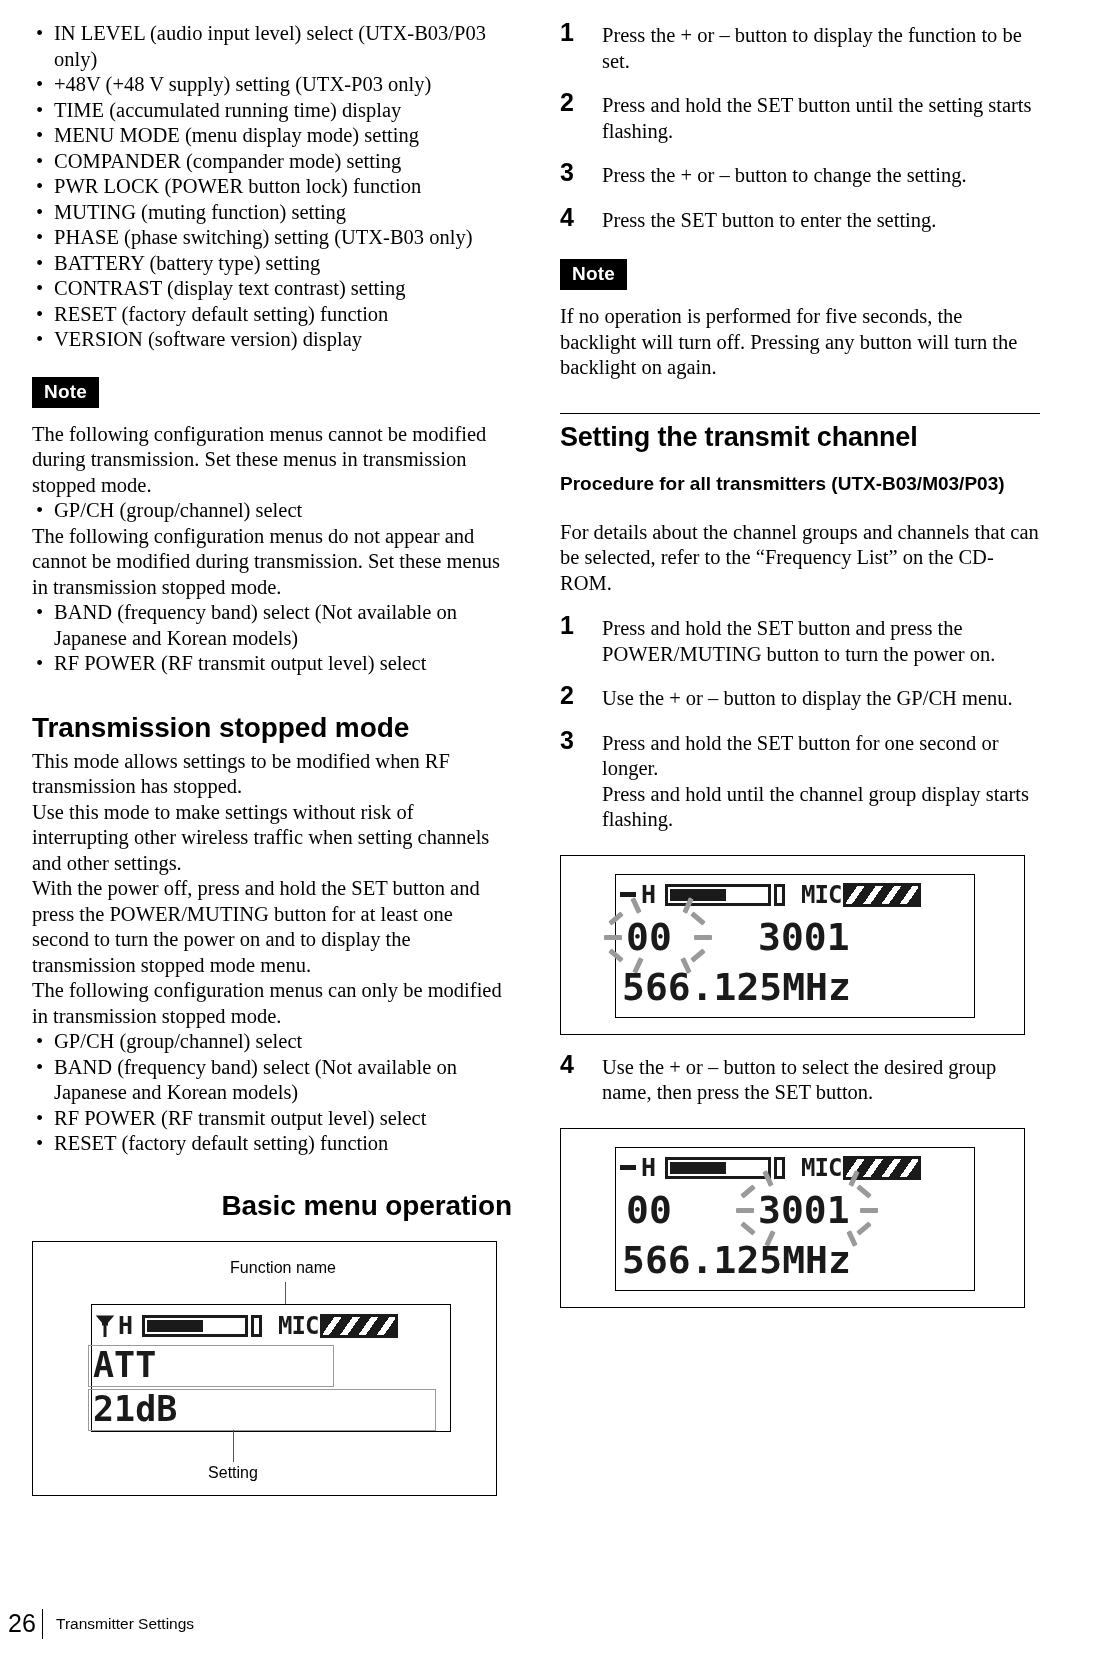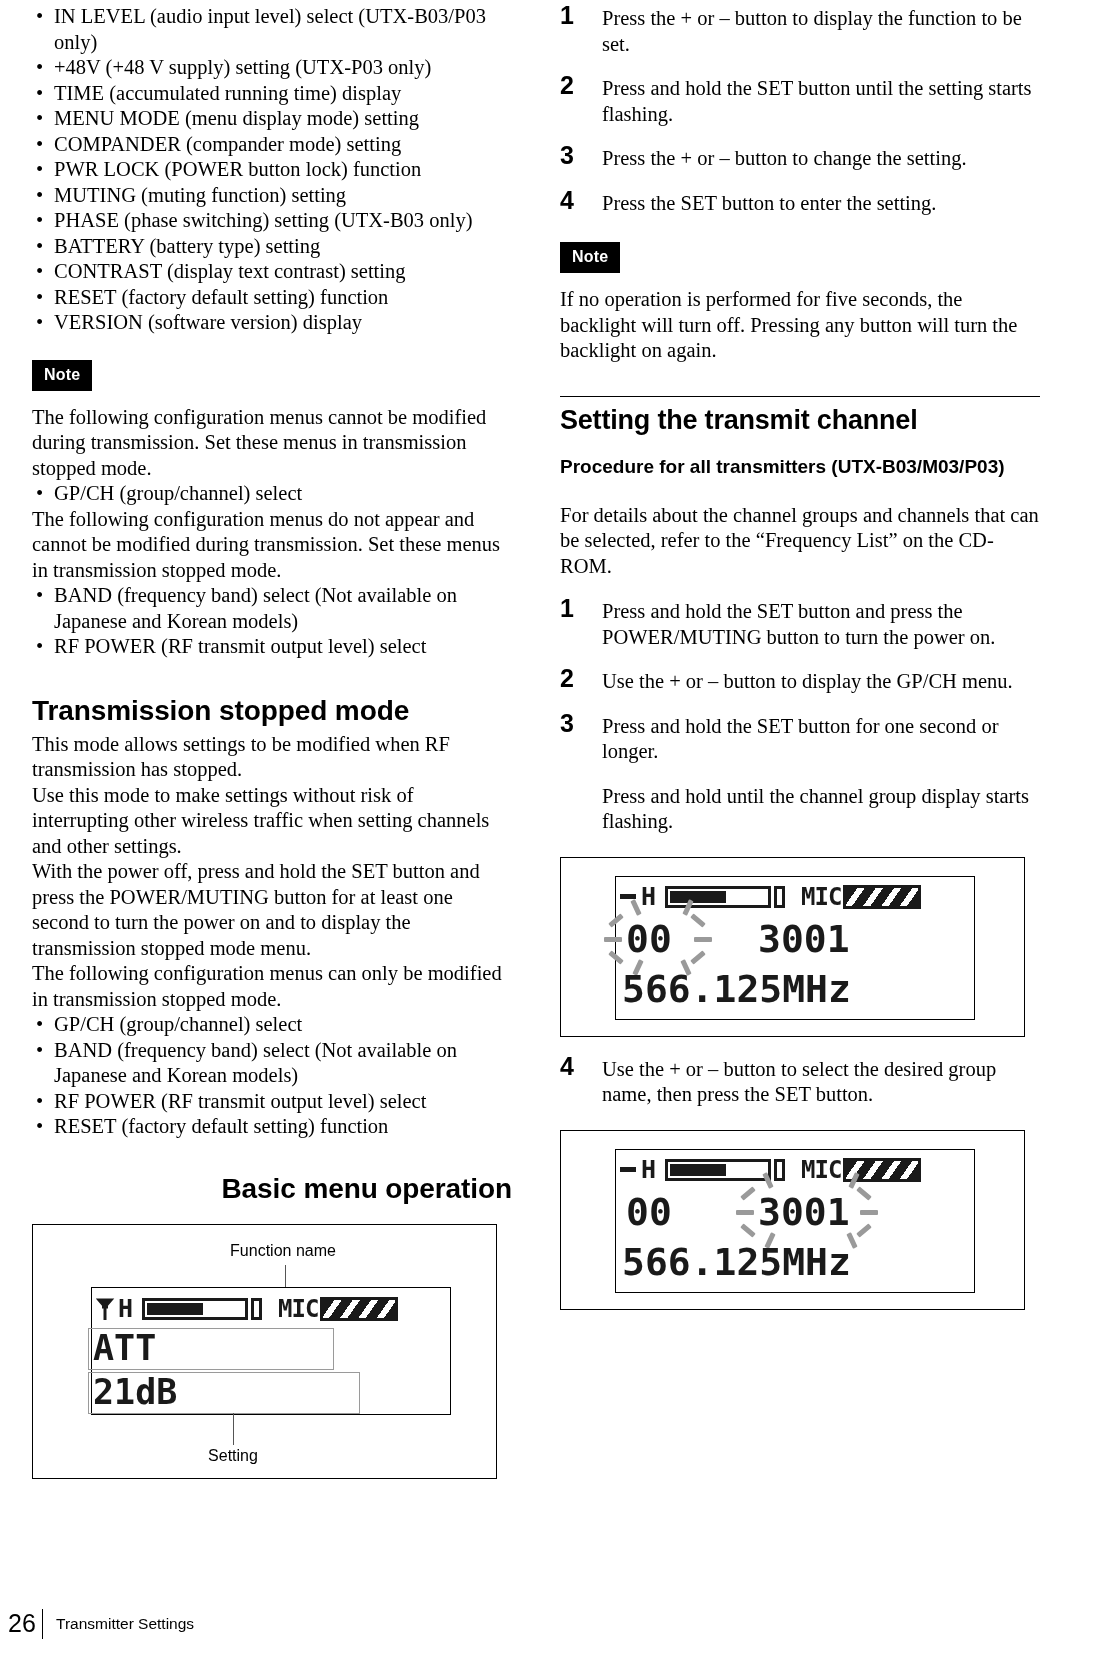--- a/index.html
+++ b/index.html
@@ -16,21 +16,21 @@
     overflow: hidden;
   }
 
   .page {
     position: absolute;
     inset: 0;
   }
 
   .col {
     position: absolute;
-    top: 0;
+    top: 17px;
     width: 480px;
   }
   .col-left  { left: 32px; }
   .col-right { left: 560px; }
 
   
   .body-text {
     font-family: "Liberation Serif", serif;
     font-size: 20.5px;
     line-height: 25.5px;
@@ -57,21 +57,21 @@
     font-size: 20.5px;
   }
 
   
   .note-badge {
     display: inline-block;
     background: #000;
     color: #fff;
     font-family: "Liberation Sans", sans-serif;
     font-weight: bold;
-    font-size: 16px;
+    font-size: 19px;
     line-height: 18px;
     padding: 6px 12px 7px 12px;
     letter-spacing: 0.2px;
   }
 
   
   .h1-rule {
     border-top: 1.6px solid #000;
     margin: 0 0 7px 0;
     width: 100%;
@@ -114,21 +114,21 @@
     font-weight: bold;
     font-size: 25px;
     line-height: 25px;
   }
   .step p {
     margin: 0;
     font-family: "Liberation Serif", serif;
     font-size: 20.5px;
     line-height: 25.5px;
   }
-  .step p + p { margin-top: 19px; }
+  .step p + p { }
 
   
   .figure {
     border: 1.4px solid #000;
     background: #fff;
     position: relative;
     box-sizing: border-box;
   }
   .fig-caption {
     font-family: "Liberation Sans", sans-serif;
@@ -336,21 +336,21 @@
           </span>
           <span class="batt-cap" style="margin-left:3px;"></span>
           <span class="mic-label" style="margin-left:16px;">MIC</span>
           <span class="level-meter" style="width:78px; margin-left:2px;"></span>
         </div>
 
         <div class="menu-box" style="position:absolute; left:-4px; top:40px; width:246px; height:42px;">
           <span class="menu-text">ATT</span>
         </div>
 
-        <div class="menu-box" style="position:absolute; left:-4px; top:84px; width:272px; height:42px;">
+        <div class="menu-box" style="position:absolute; left:-4px; top:84px; width:348px; height:42px;">
           <span class="menu-text">21dB</span>
         </div>
       </div>
 
       <div class="leader-line" style="left:200px; top:188px; height:32px;"></div>
       <div class="fig-caption" style="position:absolute; left:130px; top:221px; width:140px;">Setting</div>
     </div>
 
   </div>
 

